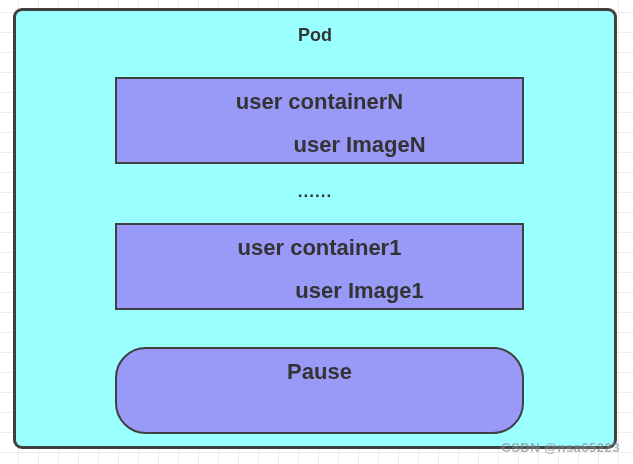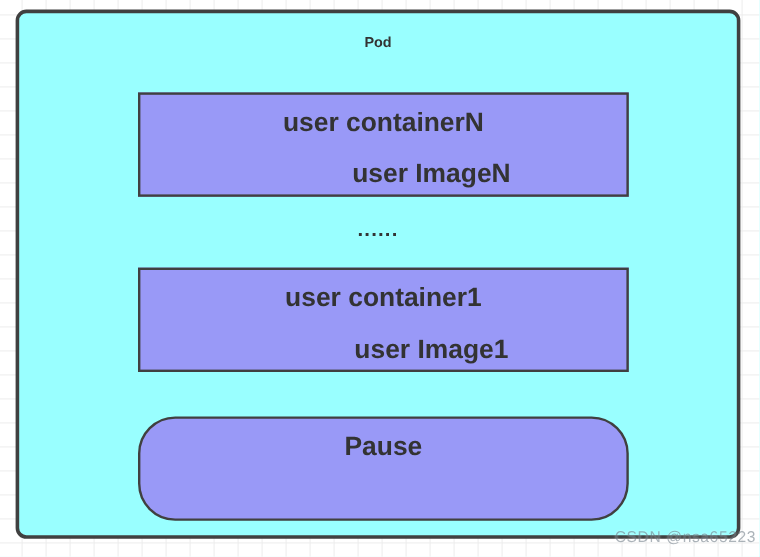--- a/index.html
+++ b/index.html
@@ -33,21 +33,21 @@
     background:var(--pod-fill);
     border:3px solid var(--border);
     border-radius:9px;
   }
 
   .pod-title{
     position:absolute;
     top:10px;left:0;
     width:100%;
     text-align:center;
-    font-size:12px;
+    font-size:18px;
     font-weight:bold;
     color:var(--text);
     line-height:28px;
   }
 
   .cbox{
     position:absolute;
     left:99px;
     width:409px;height:87px;
     background:var(--container-fill);
@@ -77,23 +77,23 @@
     text-align:center;
     font-size:17px;
     font-weight:bold;
     letter-spacing:1px;
     color:var(--text);
     line-height:18px;
   }
 
   .watermark{
     position:absolute;
-    top:440px;right:3px;
+    top:440px;right:13px;
     font-size:13px;
-    font-weight:normal;
+    font-weight:bold;
     letter-spacing:0.5px;
     color:var(--watermark-color);
     opacity:0.6;
     text-shadow:0 0 2px rgba(255,255,255,0.8);
     z-index:10;
     white-space:nowrap;
   }
 </style>
 </head>
 <body>

